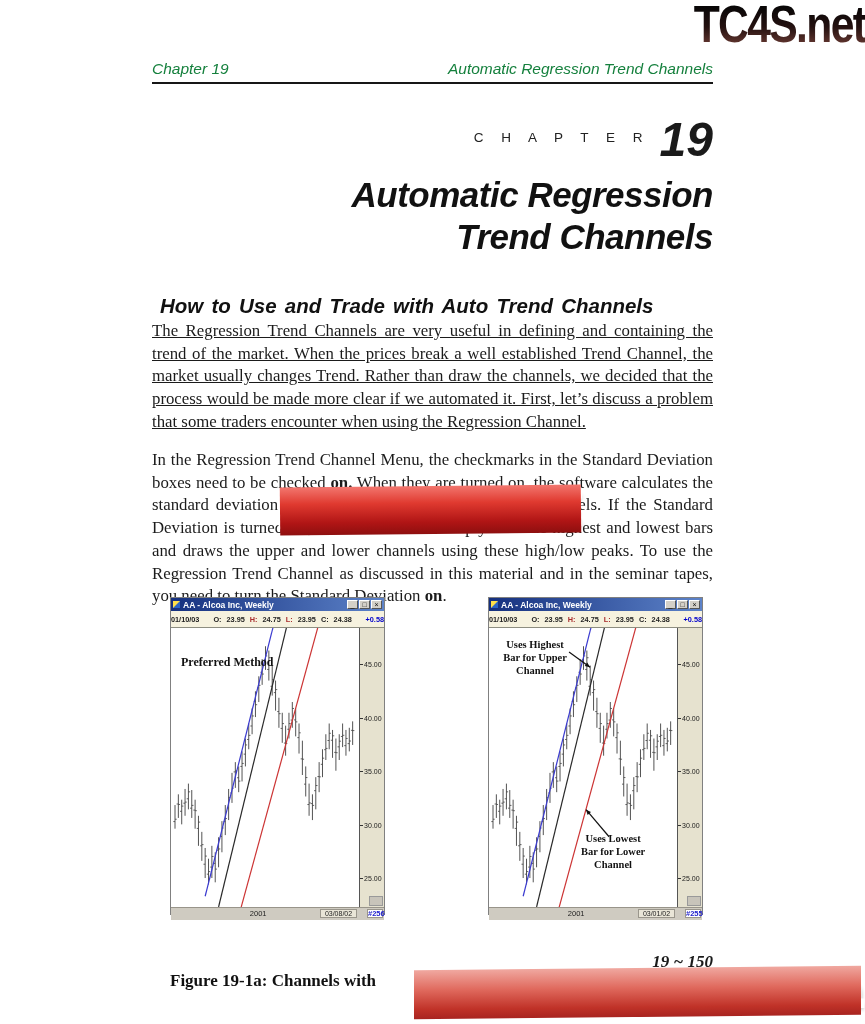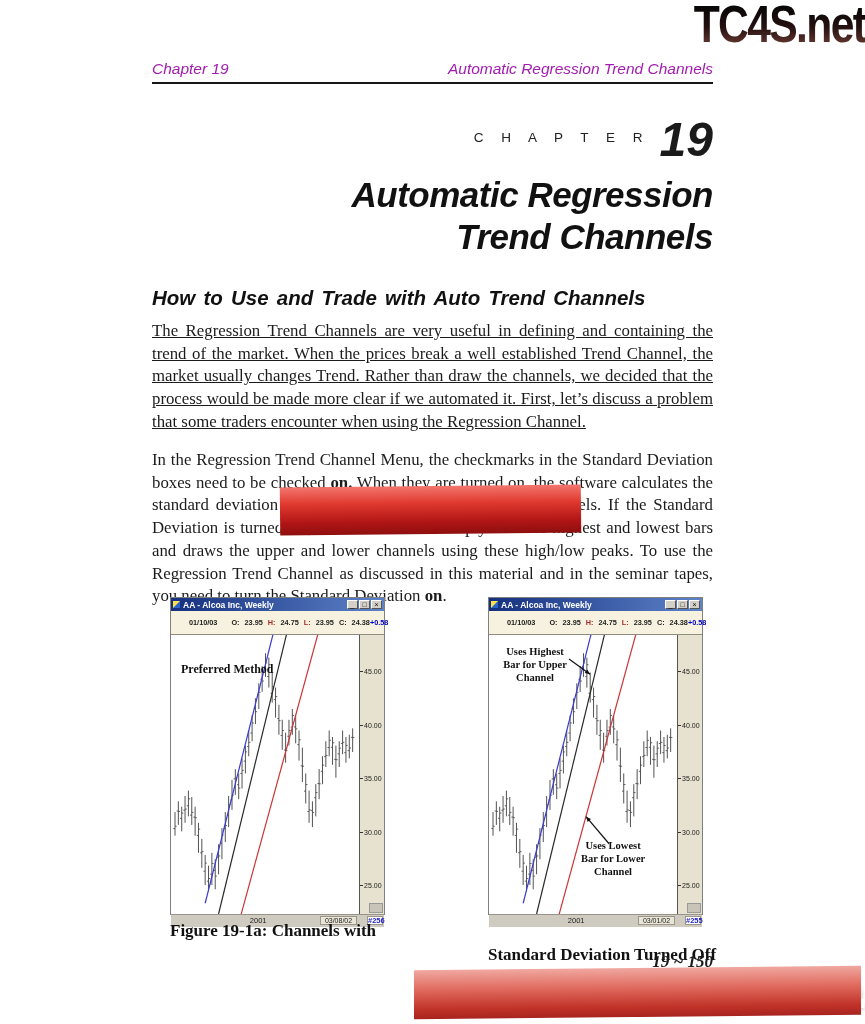--- a/index.html
+++ b/index.html
@@ -7,21 +7,21 @@
         font-family:"Liberation Serif",serif;color:#1a1a1a;}
 
   
   .tc4s{position:absolute;top:-6px;right:0px;font-family:"Liberation Sans",sans-serif;
         font-weight:bold;font-size:52px;letter-spacing:-2px;transform:scaleX(.82);transform-origin:right top;
         background:linear-gradient(180deg,#060606 18%,#241110 55%,#7c453c 96%);
         -webkit-background-clip:text;background-clip:text;color:transparent;}
 
   
   .runhead{position:absolute;left:152px;top:60px;width:561px;display:flex;justify-content:space-between;
-           font-family:"Liberation Sans",sans-serif;font-style:italic;font-size:15.5px;color:#a21caf;}
+           font-family:"Liberation Sans",sans-serif;font-style:italic;font-size:15.5px;color:#15803d;}
   .rule{position:absolute;left:152px;top:82px;width:561px;height:2px;background:#161616;}
 
   
   .eyebrow-row{position:absolute;right:152px;top:116px;display:flex;align-items:flex-start;}
   .eyebrow{font-family:"Liberation Sans",sans-serif;font-size:13.5px;letter-spacing:7px;color:#222;margin-top:14px;}
   .chnum{font-family:"Liberation Sans",sans-serif;font-weight:bold;font-style:italic;font-size:48px;
          margin-left:10px;line-height:1;text-align:center;}
   .bigtitle{position:absolute;right:152px;top:174px;text-align:right;
             font-family:"Liberation Sans",sans-serif;font-weight:bold;font-style:italic;
             font-size:35px;line-height:42px;letter-spacing:-.5px;color:#111;}
@@ -52,22 +52,22 @@
             border:1px solid #808080;box-sizing:border-box;font-family:"Liberation Sans",sans-serif;}
   #chart-left{left:170px;} #chart-right{left:488px;}
   .titlebar{height:13px;display:flex;align-items:center;padding:0 2px;
             background:linear-gradient(90deg,#15307e,#5d83c9);color:#fff;}
   .appicon{width:7px;height:7px;background:linear-gradient(135deg,#ffe14a 45%,#2a64c8 55%);
            margin-right:3px;flex:none;}
   .wtitle{font-size:8.5px;font-weight:bold;white-space:nowrap;overflow:hidden;flex:1;}
   .wbtns{display:flex;gap:1px;}
   .wbtn{width:11px;height:9px;background:#d4d0c8;border:1px solid;border-color:#fff #555 #555 #fff;
         font-size:7px;line-height:7px;text-align:center;color:#111;box-sizing:border-box;}
-  .statusrow{height:24px;background:#f6f2df;border-bottom:1px solid #8d8d80;display:flex;align-items:center;
-             font-size:7.3px;font-weight:bold;color:#222;padding:0 18px;box-sizing:border-box;}
+  .statusrow{height:17px;background:#f6f2df;border-bottom:1px solid #8d8d80;display:flex;align-items:center;
+             font-size:7.3px;font-weight:bold;color:#222;padding:0 0;box-sizing:border-box;}
   .st-date{margin-right:14px;}
   .st-group{display:flex;gap:5px;}
   .st-red{color:#a82c2c;}
   .st-chg{margin-left:auto;color:#0000cc;}
   .chartbody{display:flex;height:279px;background:#fff;}
   .plotbox{width:190px;height:279px;border-right:1px solid #555;box-sizing:border-box;position:relative;}
   .plotbox svg{display:block;width:100%;height:100%;}
   .pricepane{width:24px;background:#e6e2cf;position:relative;font-size:7px;color:#1a1a1a;}
   .ptick{position:absolute;left:0;display:flex;align-items:center;white-space:nowrap;}
   .ptick .dash{display:inline-block;width:3px;height:1px;background:#333;margin-right:1px;}
@@ -75,42 +75,42 @@
            border:1px solid #999;box-sizing:border-box;}
   .scrollrow{height:12px;background:#cfcbc1;border-top:1px solid #98948a;position:relative;
              font-size:7.5px;color:#222;}
   .xlabel{position:absolute;left:37%;top:1px;}
   .footdate{position:absolute;right:27px;top:1px;width:37px;height:9px;background:#e9e5d7;
             border:1px solid #9a968c;font-size:7px;line-height:8px;text-align:center;box-sizing:border-box;}
   .barnum{position:absolute;right:1px;top:1px;width:16px;height:9px;background:#ffffff;
           border:1px solid #9a968c;color:#2222cc;font-weight:bold;font-size:7.5px;line-height:8px;
           text-align:center;box-sizing:border-box;}
 
-  .caption{position:absolute;top:919px;width:280px;font-weight:bold;font-size:17px;line-height:23.5px;color:#111;}
+  .caption{position:absolute;top:969px;width:280px;font-weight:bold;font-size:17px;line-height:23.5px;color:#111;}
   #cap-left{left:170px;} #cap-right{left:488px;}
 </style>
 </head>
 <body>
 
 <div class="page">
 
   <div class="tc4s">TC4S.net</div>
 
   <div class="runhead">
     <span>Chapter 19</span>
     <span>Automatic Regression Trend Channels</span>
   </div>
   <div class="rule"></div>
 
   <div class="eyebrow-row">
     <span class="eyebrow">C H A P T E R</span>
     <span class="chnum">19</span>
   </div>
   <h1 class="bigtitle" style="margin:0"><span>Automatic Regression</span><br><span>Trend Channels</span></h1>
-  <h2 class="subtitle" style="margin:0">How to Use and Trade with Auto Trend Channels</h2>
+  <h2 class="subtitle" style="margin:8px">How to Use and Trade with Auto Trend Channels</h2>
 
   <p class="para" id="p1"><span>The Regression Trend Channels are very useful in defining and containing the trend of the market. When the prices break a well established Trend Channel, the market usually changes Trend.  Rather than draw the channels, we decided that the process would be made more clear if we automated it.  First, let’s discuss a problem that some traders encounter when using the Regression Channel.</span></p>
   <p class="para" id="p2"><span>In the Regression Trend Channel Menu, the checkmarks in the Standard Deviation boxes need to be checked </span><b>on.</b><span> When they are turned on, the software calculates the standard deviation of the bars and uses it to draw the channels. If the Standard Deviation is turned </span><b>off</b><span>, then the software simply uses the highest and lowest bars and draws the upper and lower channels using these high/low peaks. To use the Regression Trend Channel as discussed in this material and in the seminar tapes, you need to turn the Standard Deviation </span><b>on</b><span>.</span></p>
 
   <div class="wm-wrap">
     <span class="glossy wm" data-text="DLSUB.COM">DLSUB.COM</span>
   </div>
 
   <div class="chartwin" id="chart-left">
     <div class="titlebar">

